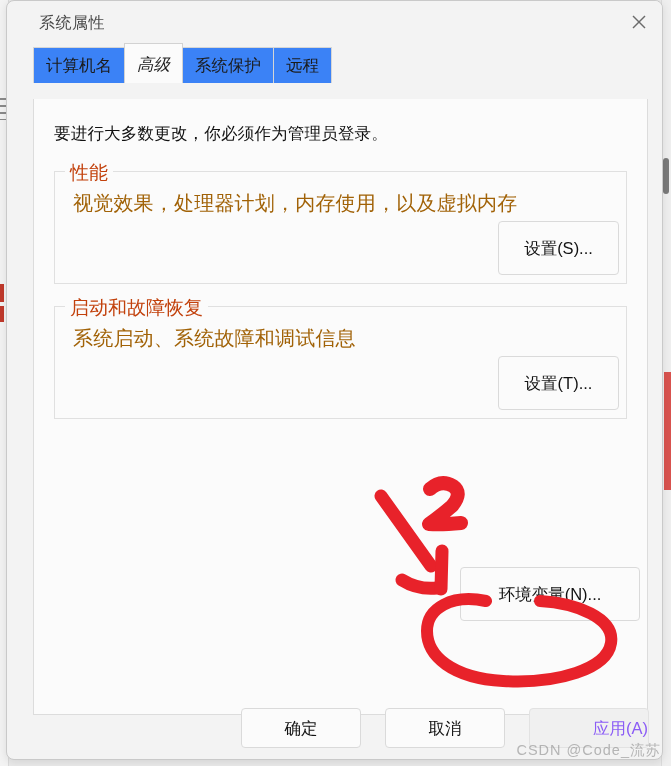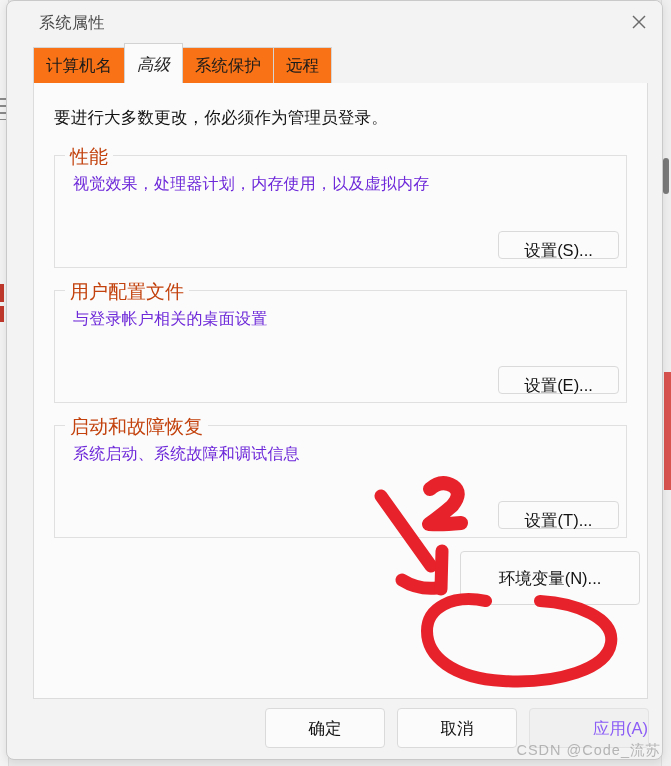--- a/index.html
+++ b/index.html
@@ -117,21 +117,21 @@
     padding-left: 14px;
     display: flex;
     align-items: flex-end;
     background: #f3f3f3;
     box-sizing: border-box;
   }
   .tab {
     font-size: 16.5px;
     color: #1b1b1b;
     padding: 6px 12px 7px 12px;
-    background: #f97316;
+    background: #3b82f6;
     border: 1px solid #d5d5d5;
     border-bottom: none;
     margin-right: -1px;
     position: relative;
     line-height: 22px;
     white-space: nowrap;
     cursor: default;
     box-sizing: border-box;
   }
   .tab.active {
@@ -139,21 +139,21 @@
     z-index: 3;
     padding-top: 9px;
     padding-bottom: 8px;
     border-color: #d2d2d2;
     font-style: italic;
   }
 
   
   .pane {
     position: relative;
-    margin: 0 14px;
+    margin: 16px 14px;
     height: 616px;
     background: #fbfbfb;
     border: 1px solid #dcdcdc;
     border-top: none;
     box-sizing: border-box;
     padding: 0 20px;
   }
   .pane-note {
     font-size: 16.5px;
     color: #111;
@@ -175,33 +175,33 @@
     position: absolute;
     top: -12px;
     left: 10px;
     background: #fbfbfb;
     padding: 0 5px;
     font-size: 19px;
     color: #c2410c;
     white-space: nowrap;
   }
   .group-desc {
-    font-size: 16px;
-    color: #6d28d9;
+    font-size: 20px;
+    color: #a16207;
     padding: 18px 0 0 18px;
     letter-spacing: 0.2px;
   }
   .btn {
     font-family: "Liberation Sans", "DejaVu Sans", sans-serif;
     font-size: 16.5px;
     color: #111;
     background: #fbfbfb;
     border: 1px solid #dadada;
     border-radius: 4px;
-    height: 28px;
+    height: 54px;
     width: 121px;
     cursor: default;
     box-sizing: border-box;
     padding: 0;
     line-height: 36px;
     text-align: center;
   }
   .group .btn {
     position: absolute;
     right: 7px;
@@ -219,21 +219,21 @@
   .cmdrow {
     position: absolute;
     left: 0;
     right: 0;
     bottom: 0;
     height: 62px;
     display: flex;
     justify-content: flex-end;
     align-items: center;
     padding-right: 13px;
-    gap: 12px;
+    gap: 24px;
     box-sizing: border-box;
   }
   .cmdrow .btn { width: 120px; height: 40px; line-height: 38px; }
   .btn.disabled {
     color: #8b5cf6;
     background: #f0f0f0;
     border-color: #e2e2e2;
     text-align: right;
   }
 
@@ -295,25 +295,20 @@
   <div class="pane">
 
     <div class="pane-note">要进行大多数更改，你必须作为管理员登录。</div>
 
     <div class="group">
       <div class="group-legend">性能</div>
       <div class="group-desc">视觉效果，处理器计划，内存使用，以及虚拟内存</div>
       <button class="btn">设置(S)...</button>
     </div>
 
-    <div class="group">
-      <div class="group-legend">用户配置文件</div>
-      <div class="group-desc">与登录帐户相关的桌面设置</div>
-      <button class="btn">设置(E)...</button>
-    </div>
 
     <div class="group">
       <div class="group-legend">启动和故障恢复</div>
       <div class="group-desc">系统启动、系统故障和调试信息</div>
       <button class="btn">设置(T)...</button>
     </div>
 
     <button class="btn btn-envvar">环境变量(N)...</button>
   </div>
 

